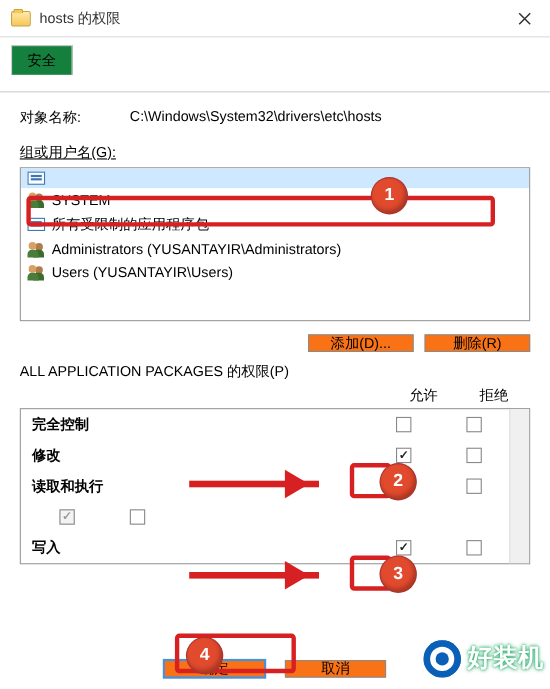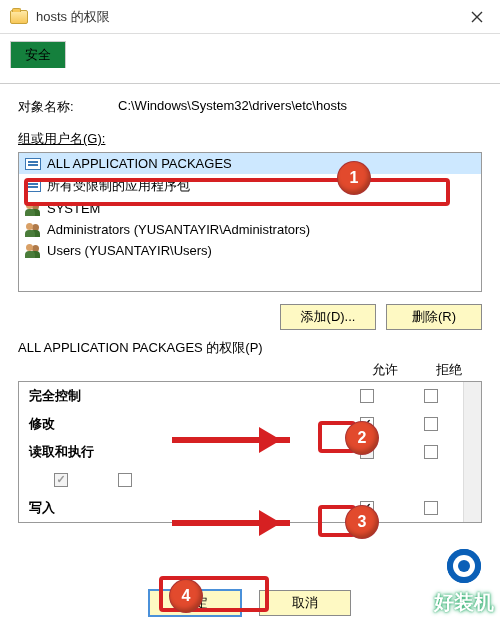--- a/index.html
+++ b/index.html
@@ -18,21 +18,21 @@
   .grp-lbl { font-size:13px; margin-bottom:4px;text-decoration:underline; }
   .listbox { border:1px solid #999; height:140px; overflow:auto; font-size:13px; }
   .list-item { display:flex; align-items:center; padding:3px 6px; gap:6px; }
   .list-item.selected { background:#cde8ff; }
   .ico-pkg { width:16px; height:12px; background:#fff; border:1px solid #3b78b5; position:relative; }
   .ico-pkg::after{content:"";position:absolute;top:2px;left:2px;right:2px;height:2px;background:#3b78b5;box-shadow:0 3px 0 #3b78b5;}
   .ico-users { width:16px; height:14px; position:relative; }
   .ico-users::before{content:"";position:absolute;width:7px;height:7px;border-radius:50%;background:#d9a066;left:1px;top:0;box-shadow:6px 1px 0 #b07a4a;}
   .ico-users::after{content:"";position:absolute;width:10px;height:7px;border-radius:4px 4px 0 0;background:#4a7c3a;left:0;top:7px;box-shadow:5px 0 0 #3a6c2a;}
   .btn-row { display:flex; justify-content:flex-end; gap:10px; margin:12px 0 10px 0; }
-  .winbtn { min-width:96px; height:26px; border:1px solid #8a8a8a; background:#fef9c3; font-size:13px; display:flex; align-items:center; justify-content:center; }
+  .winbtn { min-width:96px; height:16px; border:1px solid #8a8a8a; background:#f97316; font-size:13px; display:flex; align-items:center; justify-content:center; }
   .perm-lbl { font-size:13px; line-height:1.3; margin-bottom:4px; }
   .perm-head { display:flex; font-size:13px; padding:0 20px 2px 0; }
   .perm-head .s { flex:1; }
   .perm-head .c { width:64px; text-align:right; }
   .perm-table { border:1px solid #999; position:relative; }
   .perm-scroll { position:absolute; right:0; top:0; bottom:0; width:18px; background:#f0f0f0; border-left:1px solid #ddd; }
   .perm-rows { margin-right:18px;font-weight:bold; }
   .perm-row { display:flex; align-items:center; height:28px; font-size:13px; padding-left:10px; }
   .perm-row .n { flex:1; }
   .perm-row .c { width:64px; display:flex; justify-content:center; }
@@ -40,21 +40,21 @@
   .chk.on::after{content:"✓";}
   .chk.dis { background:#f3f3f3; color:#9a9a9a; }
   .footer { position:absolute; bottom:10px; left:0; right:0; display:flex; justify-content:center; gap:18px; }
   .footer .winbtn { min-width:92px; }
   .footer .winbtn.primary { outline:2px solid #4a90d9; outline-offset:-1px; }
   
   .anno-box { position:absolute; border:4px solid #d62022; border-radius:4px; pointer-events:none; }
   .anno-badge { position:absolute; width:32px; height:32px; border-radius:50%; background:#e24a2d; color:#fff; display:flex; align-items:center; justify-content:center; font-size:16px; font-weight:600; box-shadow:inset -2px -3px 4px rgba(0,0,0,.25), 0 0 0 1px #a33; }
   .anno-arrow { position:absolute; height:6px; background:#d62022; }
   .anno-arrow::after{content:"";position:absolute;right:-4px;top:-10px;border:13px solid transparent;border-left:22px solid #d62022;}
-  .watermark { position:absolute; right:6px; bottom:10px; display:flex; align-items:center; gap:6px; font-size:20px; color:#fff; font-weight:600; text-shadow:0 0 4px #2a6,0 0 2px #2a6;flex-direction:column; }
+  .watermark { position:absolute; right:6px; bottom:10px; display:flex; gap:6px; font-size:23px; color:#fff; font-weight:600; text-shadow:0 0 4px #2a6,0 0 2px #2a6; }
   .wm-eye { width:34px; height:34px; border-radius:50%; background:#0a5fb7; display:flex; align-items:center; justify-content:center; box-shadow:0 0 0 3px #0a5fb7 inset; }
   .wm-eye::after{content:"";width:12px;height:12px;border-radius:50%;background:#0a5fb7;box-shadow:0 0 0 5px #fff;}
 </style>
 </head>
 <body>
 
 <div class="titlebar">
   <span class="folder-icon"></span>
   <span class="title">hosts 的权限</span>
   <div class="close">
@@ -71,29 +71,28 @@
 <div class="content">
   <div class="row-obj">
     <span class="lbl">对象名称:</span>
     <span>C:\Windows\System32\drivers\etc\hosts</span>
   </div>
 
   <div class="grp-lbl">组或用户名(G):</div>
   <div class="listbox" id="listbox">
       <div class="list-item selected">
         <span class="ico-pkg"></span>
-        <span>ALL APPLICATION PACKAGES</span>
+      </div>
+      <div class="list-item">
+        <span class="ico-users"></span>
+        <span>SYSTEM</span>
       </div>
       <div class="list-item">
         <span class="ico-pkg"></span>
         <span>所有受限制的应用程序包</span>
-      </div>
-      <div class="list-item">
-        <span class="ico-users"></span>
-        <span>SYSTEM</span>
       </div>
       <div class="list-item">
         <span class="ico-users"></span>
         <span>Administrators (YUSANTAYIR\Administrators)</span>
       </div>
       <div class="list-item">
         <span class="ico-users"></span>
         <span>Users (YUSANTAYIR\Users)</span>
       </div>
     </div>

